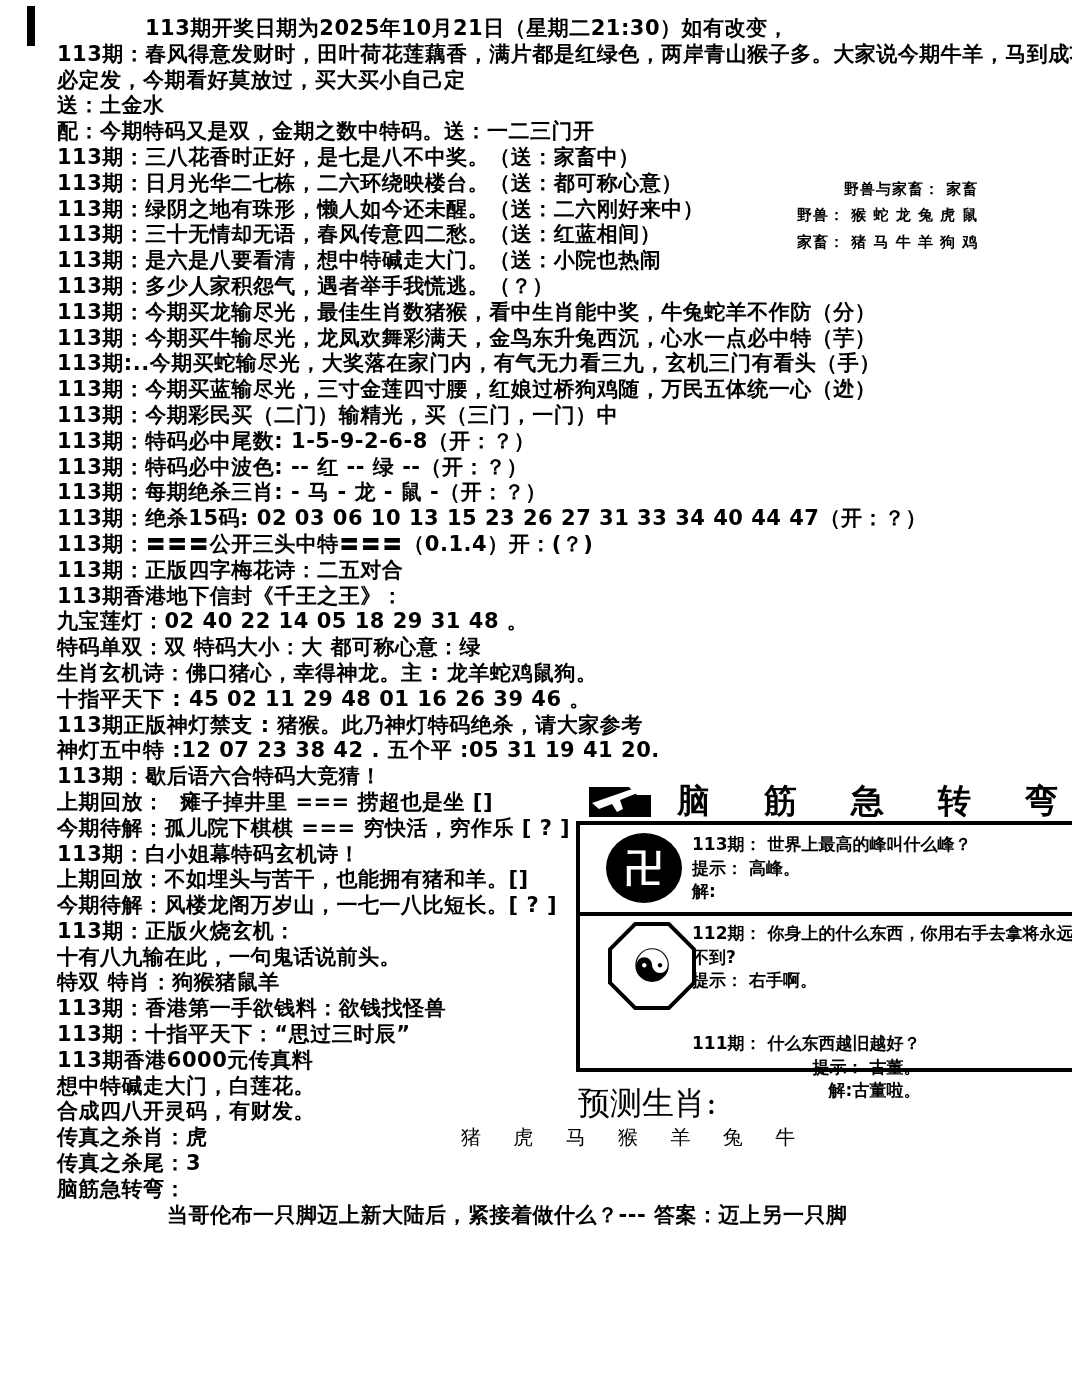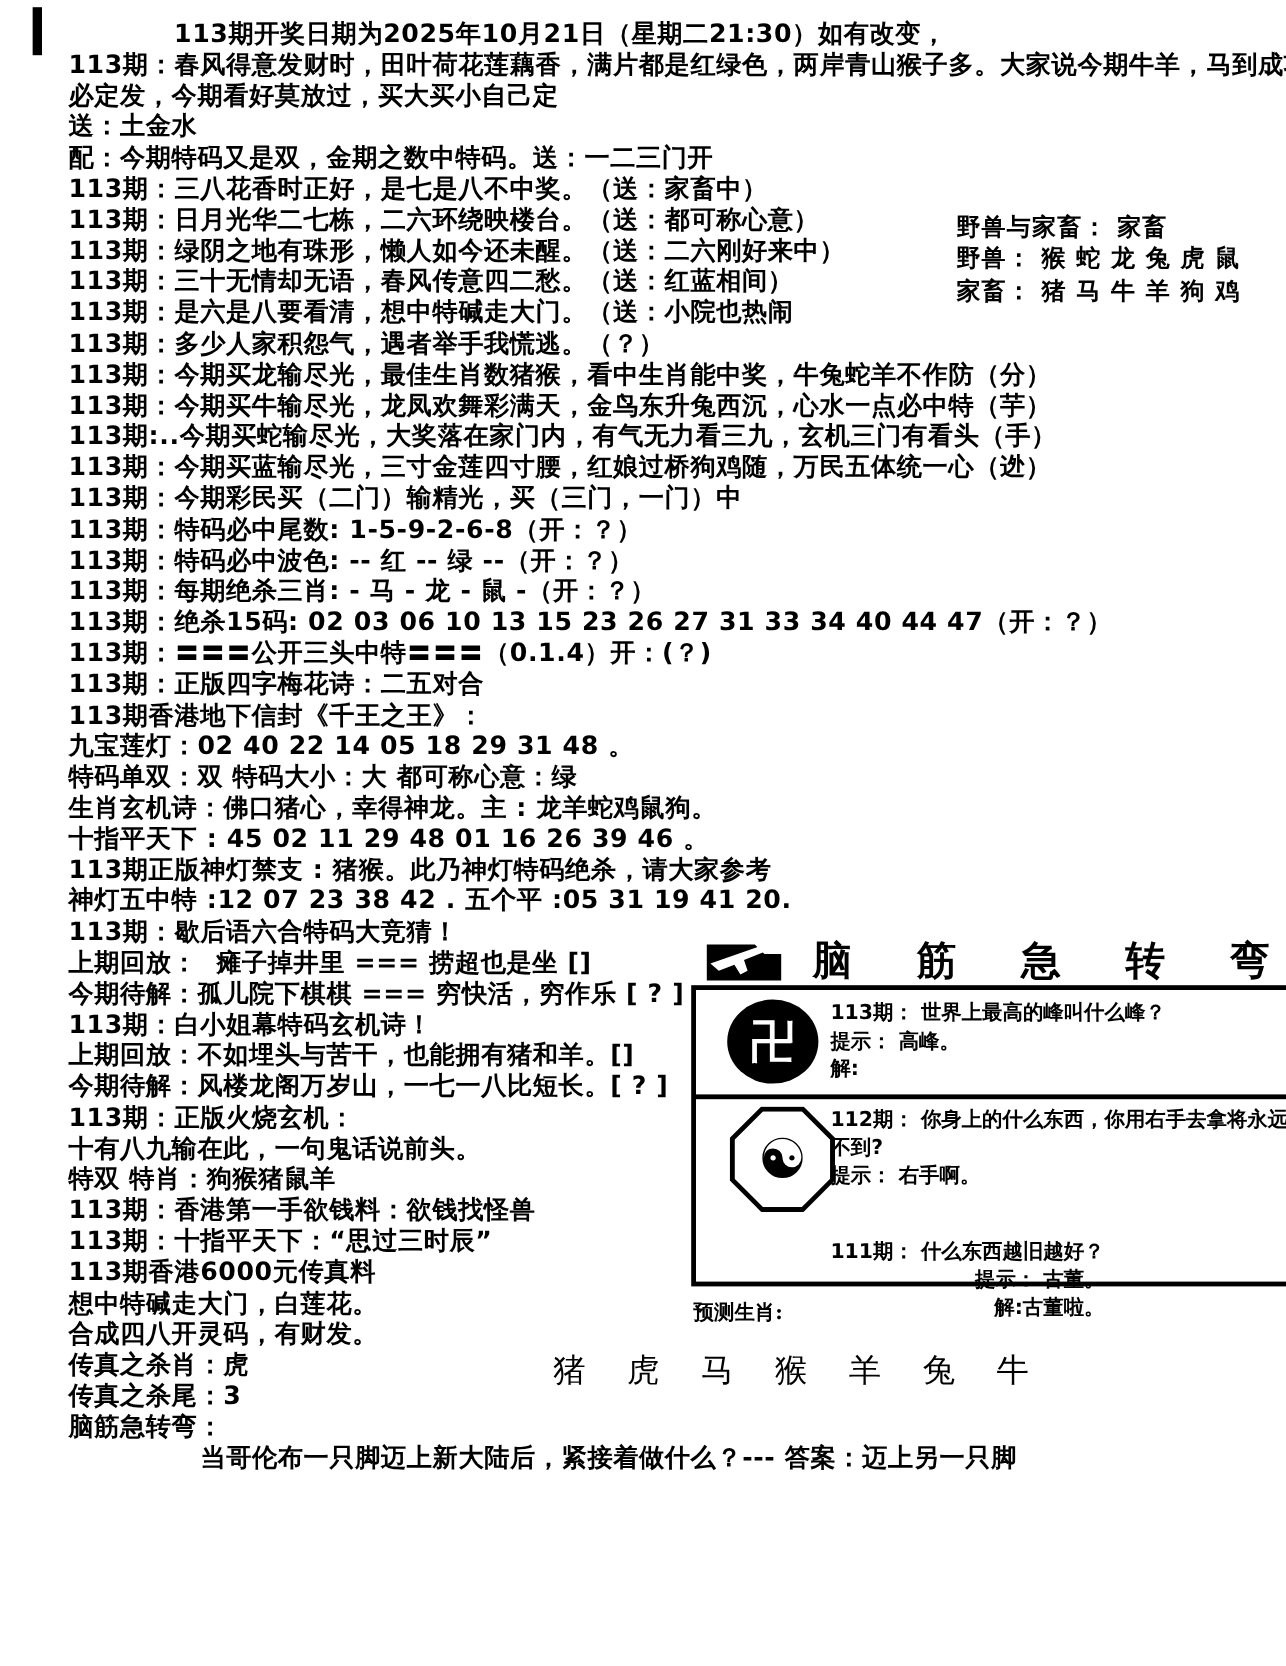--- a/index.html
+++ b/index.html
@@ -13,21 +13,21 @@
     margin-left:27px;
   }
   .corner-mark{position:absolute;left:0;top:6px;width:8px;height:40px;background:#000;}
   .doc{
     position:absolute;left:30px;top:16px;width:1036px;
     font-size:21px;line-height:25.8px;letter-spacing:0.5px;
   }
   .doc .line{white-space:pre;}
   .animals{
     position:absolute;left:770px;top:176px;
-    font-size:20px;line-height:26.4px;letter-spacing:1px;
+    font-size:15px;line-height:26.4px;letter-spacing:1px;text-align:right;
   }
   .animals .line{white-space:pre;}
   .riddle-logo{position:absolute;left:560px;top:779px;}
   .riddle-title{
     position:absolute;left:650px;top:779px;
     font-size:33px;letter-spacing:54px;white-space:pre;
   }
   .riddle-box{
     position:absolute;left:549px;top:821px;width:510px;height:243px;
     border:4px solid #000;background:#fff;
@@ -53,26 +53,26 @@
     display:flex;align-items:center;justify-content:center;
     font-size:46px;color:#000;line-height:1;
   }
   .rtext{position:absolute;left:112px;font-size:17px;line-height:23.5px;}
   .rtext .line{white-space:pre;}
   .rtext.t1{top:8px;}
   .rtext.t2{top:6px;}
   .rtext.t3{top:116px;text-align:right;}
   .predict-label{
     position:absolute;left:551px;top:1082px;
-    font-family:"DejaVu Serif",serif;font-weight:bold;font-size:17px;
+    font-family:"DejaVu Serif",serif;font-weight:normal;font-size:32px;
   }
   .zodiac-row{
     position:absolute;left:434px;top:1124px;
     font-family:"DejaVu Serif",serif;font-weight:normal;
-    font-size:27px;letter-spacing:13px;white-space:pre;text-align:center;
+    font-size:20px;letter-spacing:13px;white-space:pre;text-align:center;
   }
 </style>
 </head>
 <body>
 
 <div class="page">
 
   <div class="corner-mark"></div>
 
   <div class="doc">

